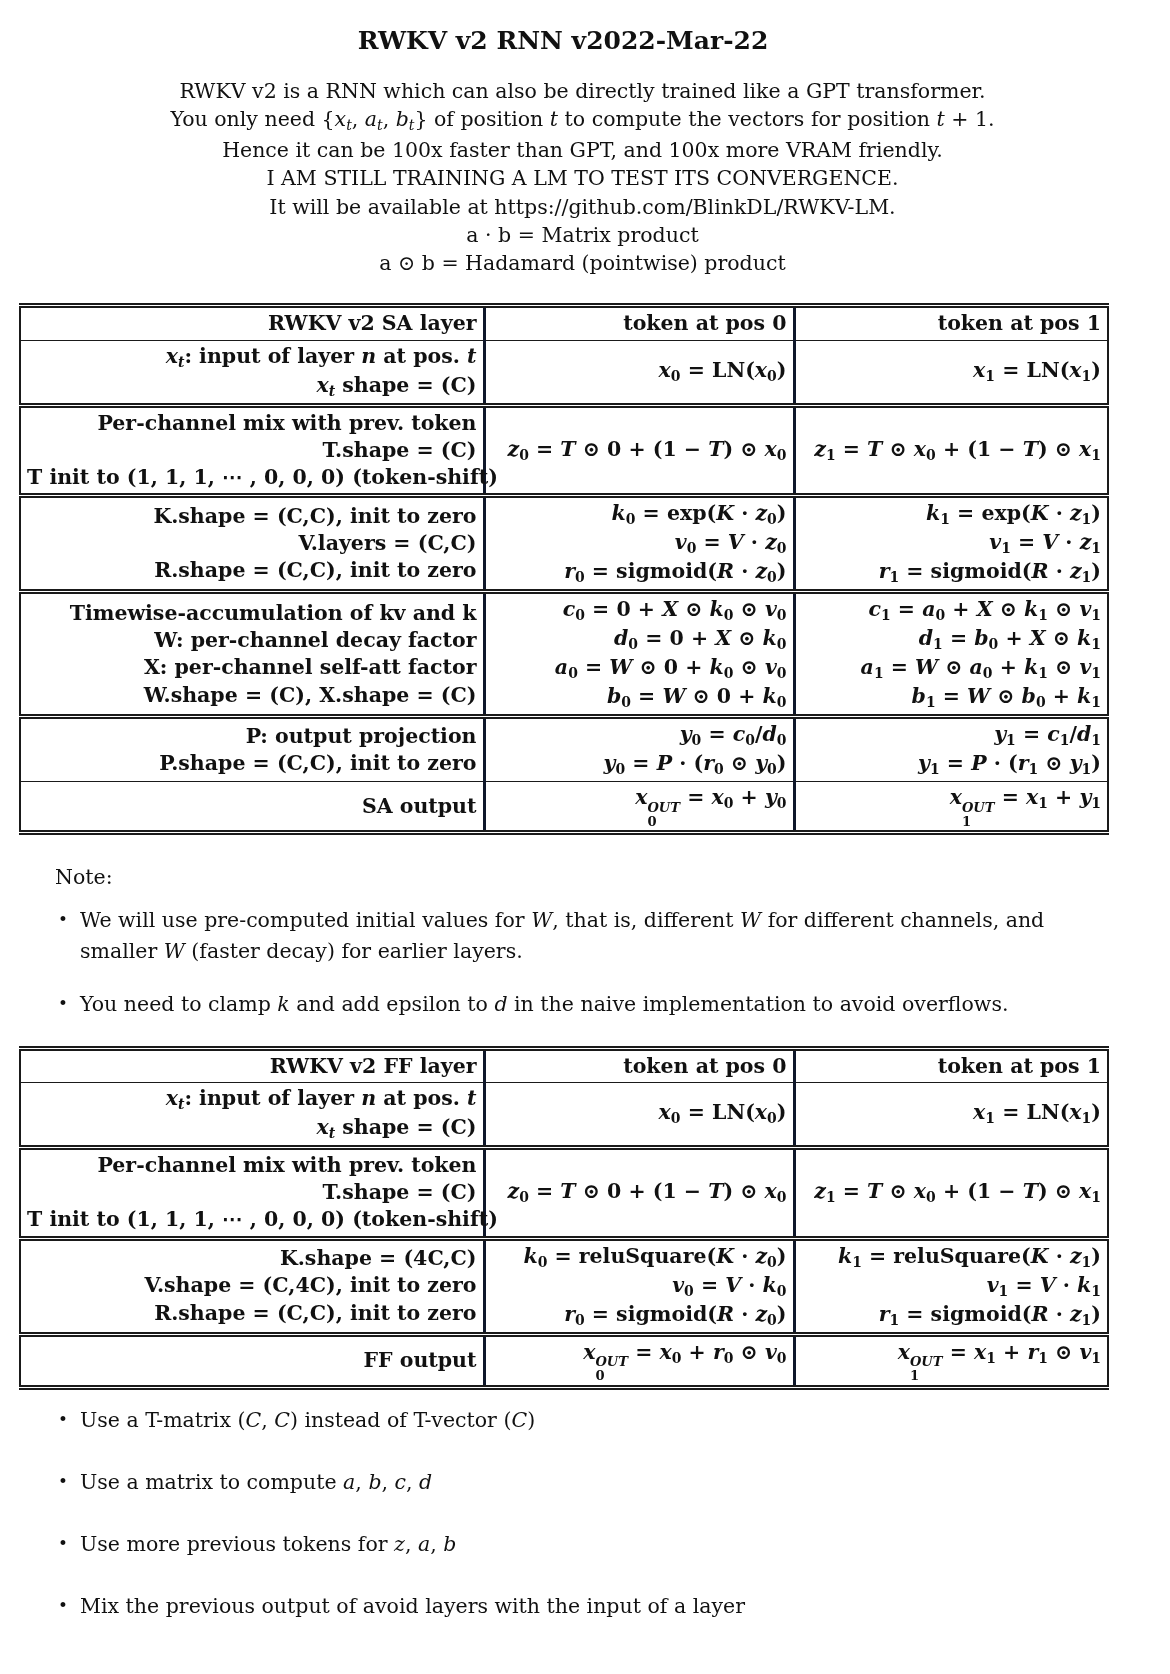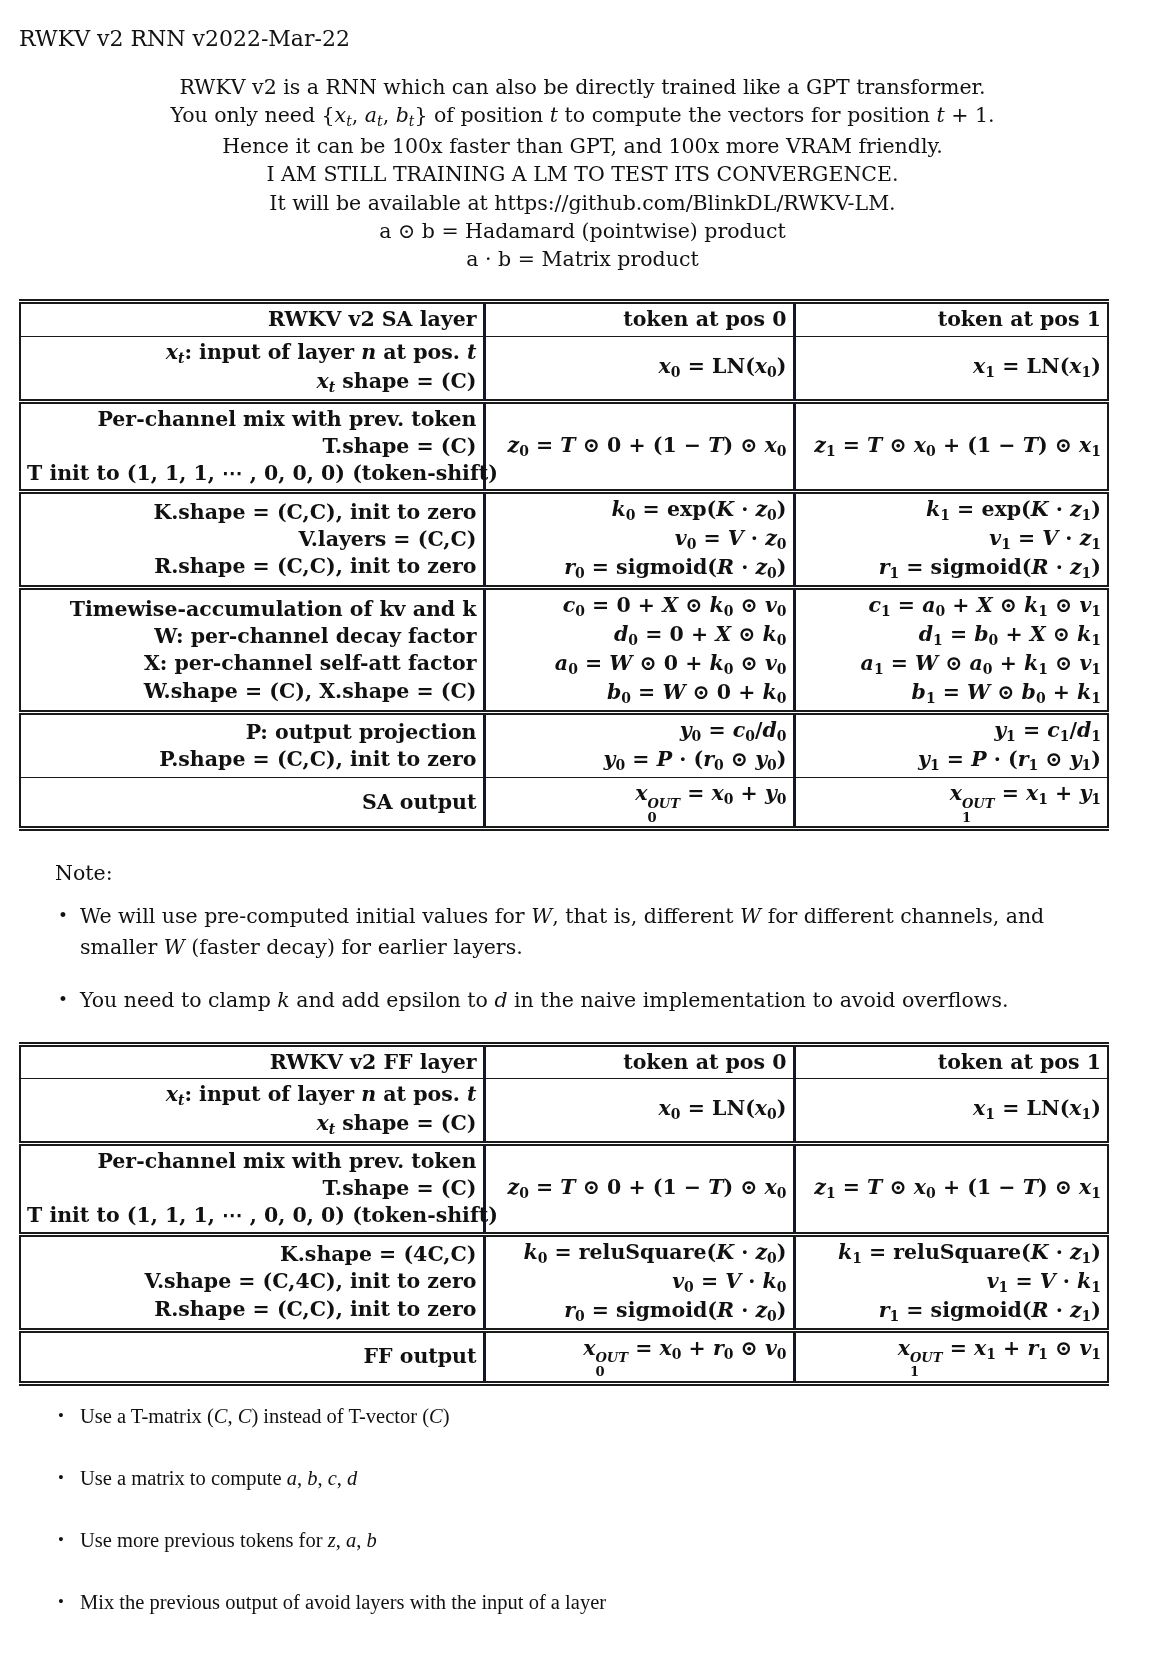--- a/index.html
+++ b/index.html
@@ -8,23 +8,23 @@
     color:#111111;
     font-family:"DejaVu Serif","Liberation Serif",serif;
     font-size:20.5px;
     overflow:hidden;
   }
   .page { position:relative; width:1170px; height:1674px; background:#ffffff; }
 
   .title {
     margin:26px 0 0 19px;
     width:1088px;
-    text-align:left;
-    font-size:22px;
-    font-weight:normal;
+    text-align:center;
+    font-size:25px;
+    font-weight:bold;
   }
 
   .intro { margin:22px 60px 0 55px; line-height:1.38;text-align:center; }
   .intro-line { white-space:nowrap; }
 
   table.ltx {
     border-collapse:collapse;
     table-layout:fixed;
     width:1088px;
     margin:26px 0 0 19px;
@@ -53,21 +53,21 @@
     position:relative;
     margin:0 62px 22px 55px;
     padding-left:25px;
     line-height:1.5;
   }
   ul.blist > li::before {
     content:"\2022";
     position:absolute; left:3px; top:0.12em;
     font-size:0.82em;
   }
-  ul.todo-list > li { margin-bottom:33px; line-height:1.42;font-family:Liberation Serif, serif; }
+  ul.todo-list > li { margin-bottom:33px; line-height:1.42; }
 
   
   i { font-style:italic; }
   sub, sup { font-size:0.68em; }
   sub { vertical-align:-0.32em; }
   .ss {
     display:inline-flex; flex-direction:column; align-items:flex-start;
     font-size:0.64em; line-height:1.05; vertical-align:-0.58em;
   }
   .tline { white-space:nowrap; }
@@ -78,22 +78,22 @@
 <div class="page">
 
   <div class="title">RWKV v2 RNN v2022-Mar-22</div>
 
   <div class="intro">
       <div class="intro-line">RWKV v2 is a RNN which can also be directly trained like a GPT transformer.</div>
       <div class="intro-line">You only need {<i>x</i><sub><i>t</i></sub>, <i>a</i><sub><i>t</i></sub>, <i>b</i><sub><i>t</i></sub>} of position <i>t</i> to compute the vectors for position <i>t</i> + 1.</div>
       <div class="intro-line">Hence it can be 100x faster than GPT, and 100x more VRAM friendly.</div>
       <div class="intro-line">I AM STILL TRAINING A LM TO TEST ITS CONVERGENCE.</div>
       <div class="intro-line">It will be available at https://github.com/BlinkDL/RWKV-LM.</div>
+      <div class="intro-line">a · b = Matrix product</div>
       <div class="intro-line">a ⊙ b = Hadamard (pointwise) product</div>
-      <div class="intro-line">a · b = Matrix product</div>
     </div>
 
   <table class="ltx">
     <colgroup>
         <col class="c1">
         <col class="c2">
         <col class="c3">
       </colgroup>
   <thead>
         <tr>

